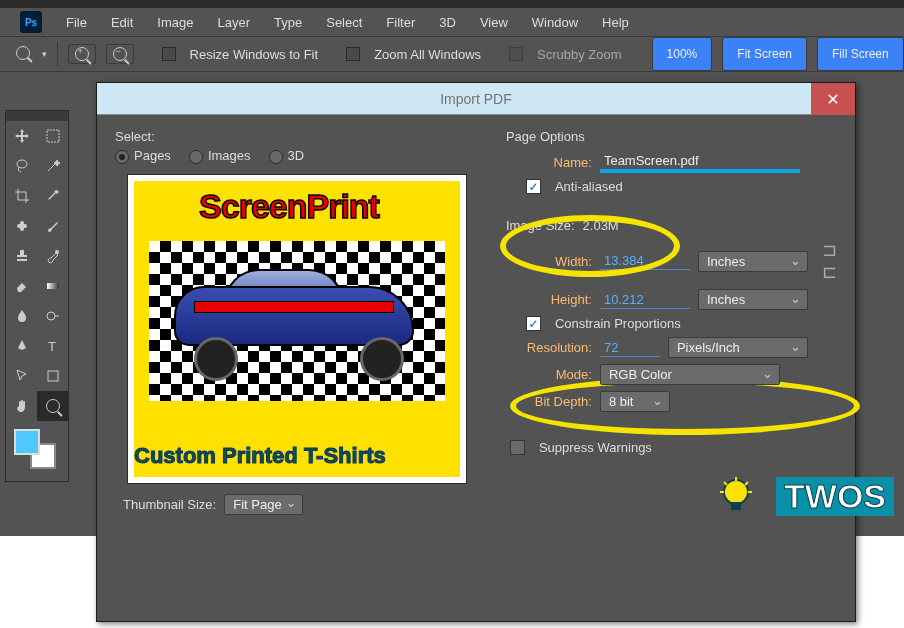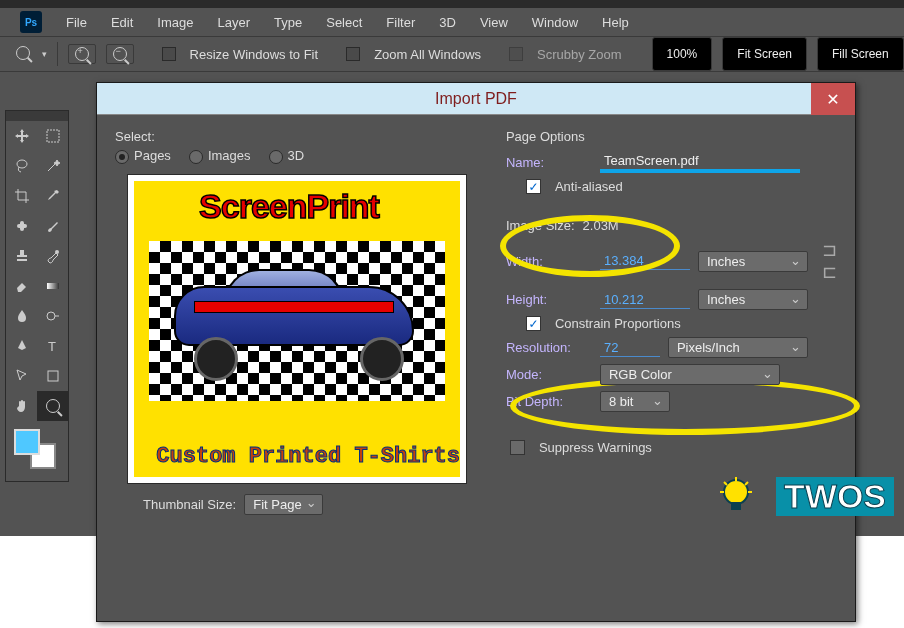--- a/index.html
+++ b/index.html
@@ -12,58 +12,58 @@
 .optbar{background:#535353;height:36px;border-top:1px solid #3a3a3a;border-bottom:1px solid #3a3a3a;display:flex;align-items:center;padding-left:16px;gap:10px}
 .chev{color:#ccc;font-size:9px;margin-left:2px}
 .divider{width:1px;height:24px;background:#3a3a3a}
 .sm-btn{border:1px solid #3a3a3a;background:#535353;color:#ccc;padding:2px 6px;border-radius:2px;display:flex;align-items:center;justify-content:center}
 .mag{width:14px;height:14px;border:1.5px solid #ccc;border-radius:50%;position:relative;display:inline-block}
 .mag::after{content:"";position:absolute;width:6px;height:1.5px;background:#ccc;bottom:-2px;right:-4px;transform:rotate(45deg)}
 .mag.plus::before{content:"+";position:absolute;font-size:9px;top:-2px;left:2px;color:#ccc}
 .mag.minus::before{content:"−";position:absolute;font-size:9px;top:-2px;left:2px;color:#ccc}
 .chk{width:14px;height:14px;border:1px solid #2a2a2a;background:#4a4a4a;display:inline-block;margin-right:4px;vertical-align:middle}
 .opt-lbl{color:#ddd;font-size:13px}
-.btn{background:#000000;border:1px solid #3a3a3a;color:#eee;padding:9px 14px;border-radius:3px;font-size:12px}
+.btn{background:#3b82f6;border:1px solid #3a3a3a;color:#eee;padding:9px 14px;border-radius:3px;font-size:12px}
 .toolbox{position:absolute;left:5px;top:110px;width:64px;background:#535353;border:1px solid #2a2a2a}
 .toolbox-hdr{height:10px;background:#3a3a3a}
 .tool-grid{display:grid;grid-template-columns:1fr 1fr}
 .tool{height:30px;display:flex;align-items:center;justify-content:center;color:#ccc;position:relative}
 .tool.sel{background:#2a2a2a}
 .tool svg{width:16px;height:16px}
 .swatch-area{padding:6px;position:relative;height:60px}
 .sw-fg{position:absolute;width:26px;height:26px;background:#4fc8ff;border:2px solid #ddd;left:8px;top:8px;z-index:2}
 .sw-bg{position:absolute;width:26px;height:26px;background:#fff;border:2px solid #888;left:24px;top:22px;z-index:1}
 .dialog{position:absolute;left:96px;top:82px;width:760px;height:540px;background:#535353;border:1px solid #1a1a1a;box-shadow:2px 2px 6px rgba(0,0,0,.5)}
 .dlg-title{height:32px;background:#cfe8f5;border-bottom:1px solid #888;position:relative;display:flex;align-items:center;justify-content:center}
-.dlg-title span{color:#7f1d1d;font-size:16px}
+.dlg-title span{color:#737373;font-size:14px}
 .dlg-close{position:absolute;right:0;top:0;width:44px;height:32px;background:#c75050;color:#fff;display:flex;align-items:center;justify-content:center;font-size:16px}
 .dlg-body{padding:14px 18px;display:flex;gap:20px;height:calc(100% - 32px);color:#ddd}
 .left-panel{width:390px}
 .sel-row{display:flex;align-items:center;gap:18px;margin-top:4px;margin-bottom:10px}
 .radio{width:14px;height:14px;border:1px solid #2a2a2a;border-radius:50%;background:#6a6a6a;display:inline-flex;align-items:center;justify-content:center;margin-right:5px;vertical-align:middle}
 .radio.on::after{content:"";width:6px;height:6px;background:#222;border-radius:50%}
 .preview{width:340px;height:310px;background:#fff;border:1px solid #2a2a2a;margin:6px 0 10px 12px;position:relative;overflow:hidden}
 .preview-inner{position:absolute;inset:6px;background:#ffe100}
 .sp-logo{position:absolute;top:6px;left:0;right:16px;text-align:center;font-family:Impact,Arial Black,sans-serif;font-size:34px;font-weight:900;color:#e60000;-webkit-text-stroke:1.5px #000;letter-spacing:-1px}
 .checker{position:absolute;top:60px;left:15px;right:15px;height:160px;background:repeating-conic-gradient(#000 0 25%,#fff 0 50%) 0 0/22px 22px}
 .car{position:absolute;top:80px;left:30px;width:270px;height:120px}
 .car-body{position:absolute;top:25px;left:10px;width:240px;height:60px;background:linear-gradient(180deg,#3a4db0,#1a2a80);border-radius:40px 60px 20px 20px;border:2px solid #000}
 .car-top{position:absolute;top:8px;left:60px;width:120px;height:35px;background:linear-gradient(180deg,#a0b0e0,#5060b0);border-radius:40px 40px 0 0;border:2px solid #000}
 .wheel{position:absolute;width:44px;height:44px;background:#222;border:3px solid #666;border-radius:50%;bottom:0}
 .wheel.l{left:30px}.wheel.r{right:30px}
 .car-stripe{position:absolute;top:40px;left:30px;width:200px;height:12px;background:#e60000;border:1px solid #000}
-.cp-text{position:absolute;bottom:8px;left:0;right:0;text-align:right;font-family:Liberation Mono, monospace;font-size:22px;font-weight:bold;color:#c2410c;-webkit-text-stroke:1px #003080}
+.cp-text{position:absolute;bottom:8px;left:0;right:0;text-align:left;font-family:Liberation Sans, sans-serif;font-size:22px;font-weight:bold;color:#14532d;-webkit-text-stroke:1px #003080}
 .sel-info{margin-left:14px;margin-top:8px}
-.thumb-row{display:flex;align-items:center;gap:8px;margin-top:10px;margin-left:28px}
+.thumb-row{display:flex;align-items:center;gap:8px;margin-top:10px;margin-left:8px}
 .dd{background:#6b6b6b;border:1px solid #3a3a3a;padding:2px 20px 2px 8px;color:#eee;position:relative;border-radius:2px}
 .dd::after{content:"⌄";position:absolute;right:5px;top:0;color:#ccc}
 .right-panel{flex:1;position:relative}
 .section-lbl{margin-bottom:8px}
 .form-row{display:flex;align-items:center;margin:6px 0;gap:8px}
-.form-lbl{width:86px;color:#c4b5fd}
+.form-lbl{width:86px;text-align:right;color:#fdba74}
 .txt-val{color:#eee;border-bottom:4px solid #0ea5e9;padding:1px 4px;min-width:90px;display:inline-block}
 .txt-val.blue{color:#5ab0ff;border-bottom:1px solid #4a8acc}
 .dd2{background:#6b6b6b;border:1px solid #3a3a3a;padding:2px 22px 2px 8px;color:#eee;position:relative;min-width:110px;border-radius:2px}
 .dd2::after{content:"⌄";position:absolute;right:6px;top:1px;color:#ccc}
 .chk2{width:15px;height:15px;background:#fff;border:1px solid #333;display:inline-flex;align-items:center;justify-content:center;margin-right:6px;vertical-align:middle;font-size:12px;color:#0066cc}
 .ellipse{position:absolute;border:6px solid #f4e400;border-radius:50%;pointer-events:none}
 .ell1{width:180px;height:62px;left:-6px;top:86px}
 .ell2{width:350px;height:58px;left:4px;top:248px}
 .link-icon{color:#aaa;font-size:18px;margin-left:6px}
 .twos{position:absolute;right:10px;bottom:18px;display:flex;align-items:center;gap:18px;z-index:50}

